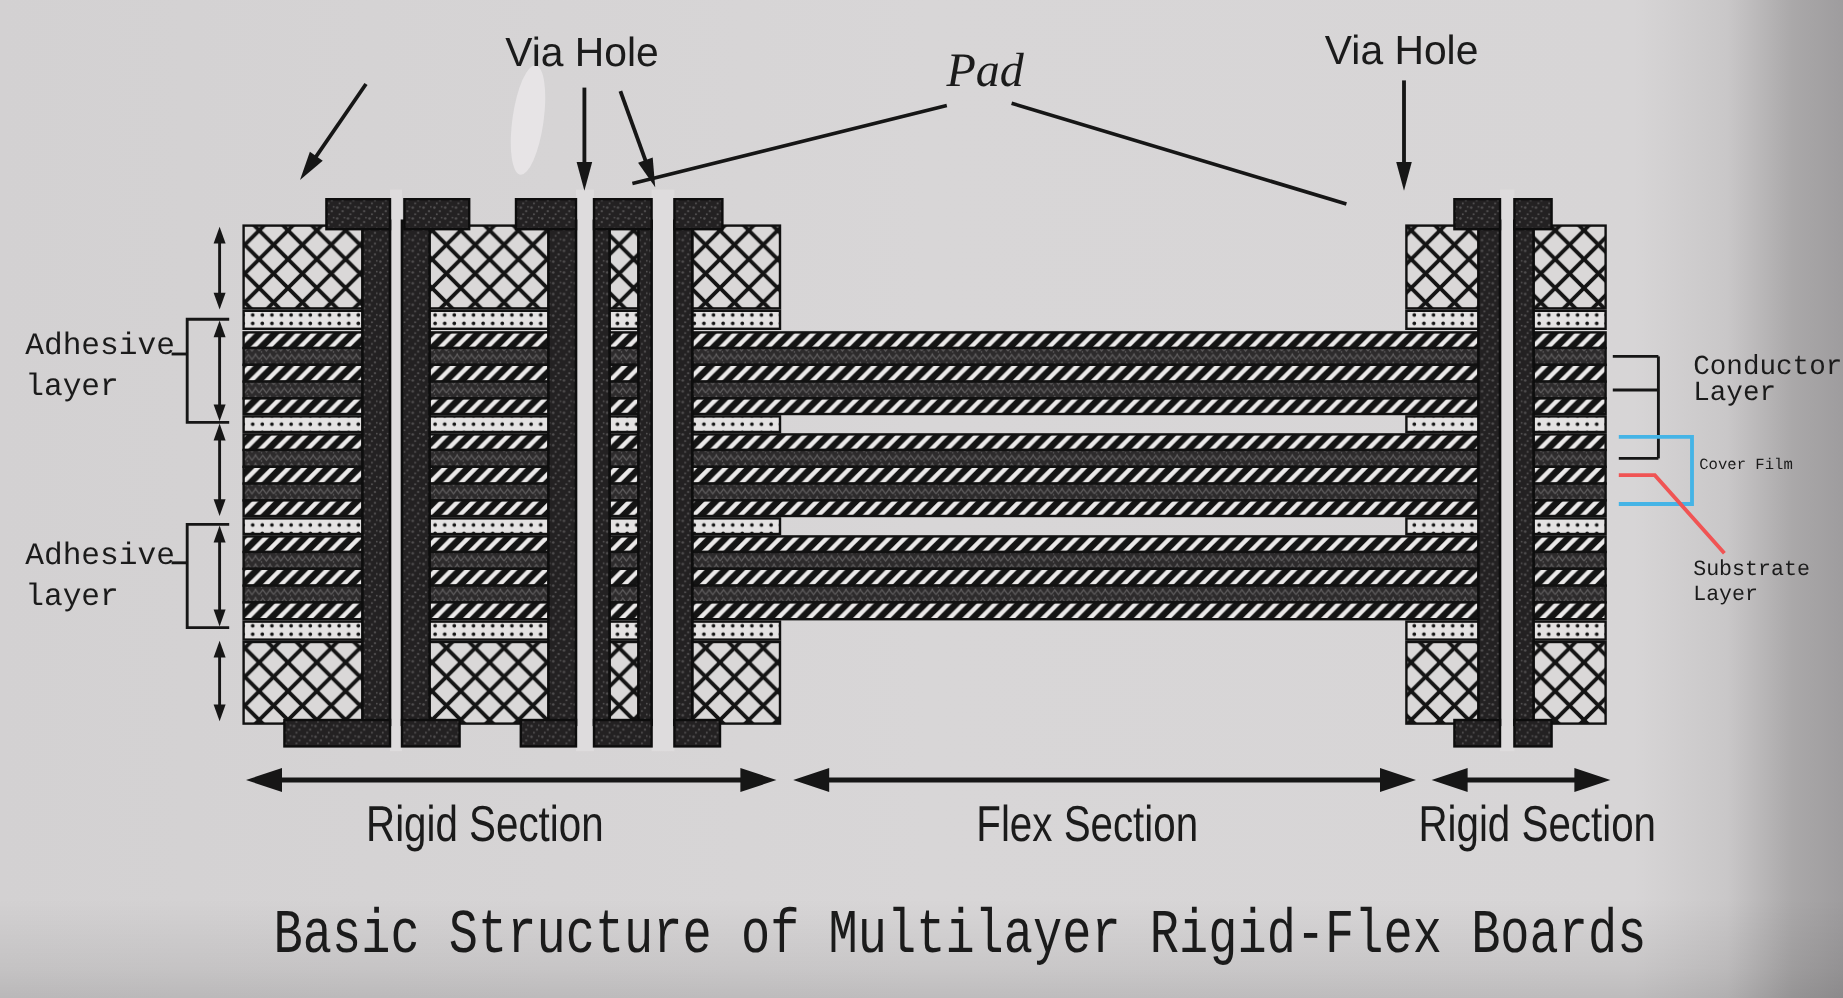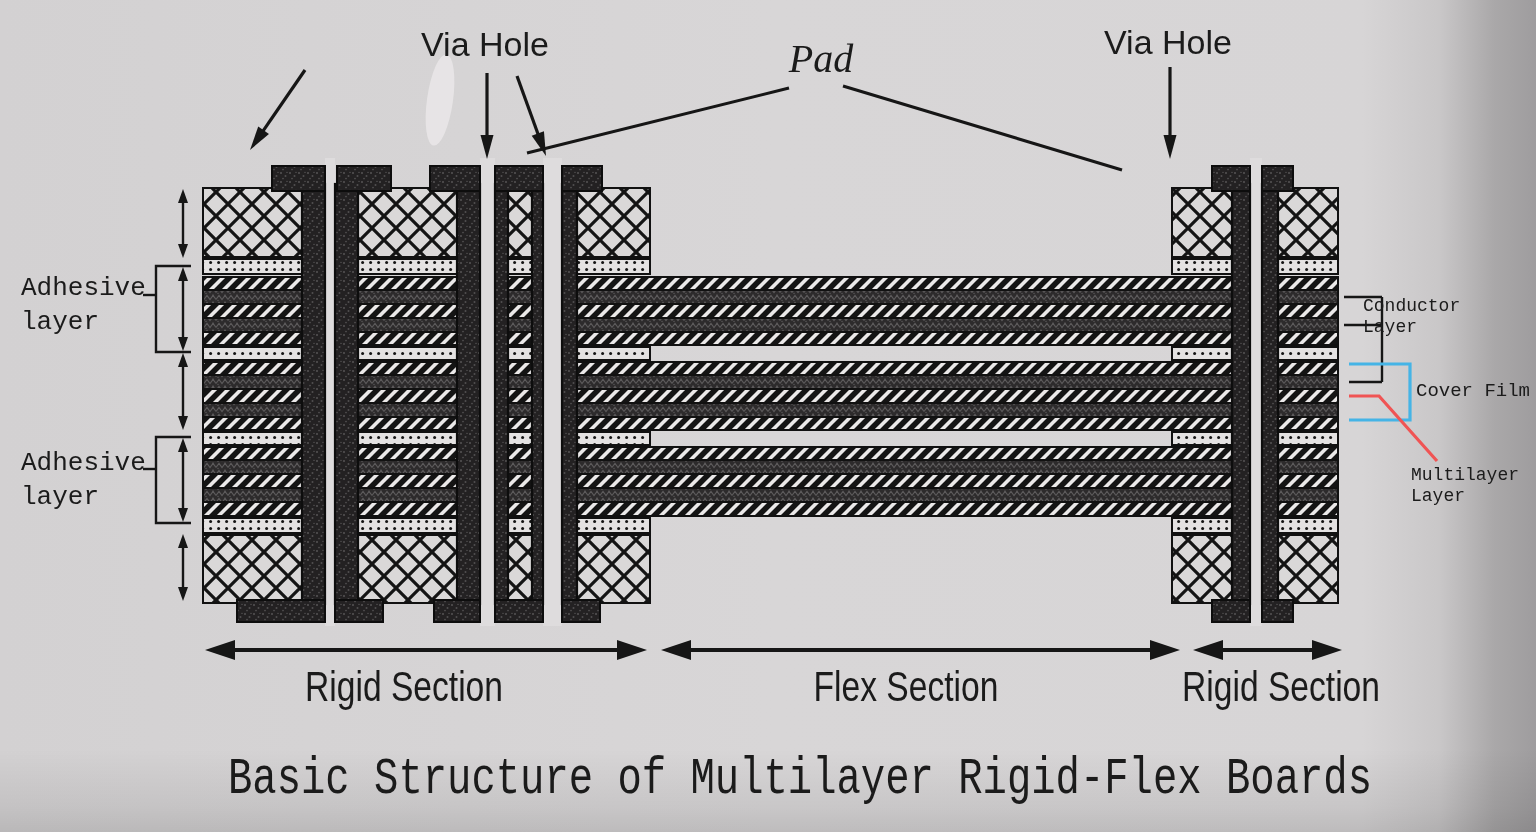--- a/index.html
+++ b/index.html
@@ -154,24 +154,24 @@
 
   <div class="lbl sans ctr" style="left:485px;top:25px;font-size:34px;">Via Hole</div>
   <div class="lbl serif ctr" style="left:821px;top:35px;font-size:40px;">Pad</div>
   <div class="lbl sans ctr" style="left:1168px;top:23px;font-size:34px;">Via Hole</div>
 
   <div class="lbl mono" style="left:21px;top:271px;font-size:26px;line-height:34px;">Adhesive
 layer</div>
   <div class="lbl mono" style="left:21px;top:446px;font-size:26px;line-height:34px;">Adhesive
 layer</div>
 
-  <div class="lbl mono" style="left:1363px;top:296px;font-size:18px;line-height:21px;">Conductor
+  <div class="lbl mono" style="left:1411px;top:296px;font-size:23px;line-height:21px;">Conductor
 Layer</div>
-  <div class="lbl mono" style="left:1416px;top:380px;font-size:19px;">Cover Film</div>
-  <div class="lbl mono" style="left:1411px;top:465px;font-size:18px;line-height:21px;">Multilayer
+  <div class="lbl mono" style="left:1416px;top:380px;font-size:13px;">Cover Film</div>
+  <div class="lbl mono" style="left:1411px;top:465px;font-size:18px;line-height:21px;">Substrate
 Layer</div>
 
   <div class="lbl sans cond" style="left:404px;top:663px;font-size:42px;">Rigid Section</div>
   <div class="lbl sans cond" style="left:906px;top:663px;font-size:42px;">Flex Section</div>
   <div class="lbl sans cond" style="left:1281px;top:663px;font-size:42px;">Rigid Section</div>
 
   <div class="lbl mono condT" style="left:800px;top:750px;font-size:52px;">Basic Structure of Multilayer Rigid-Flex Boards</div>
 </div>
 
 </body></html>

